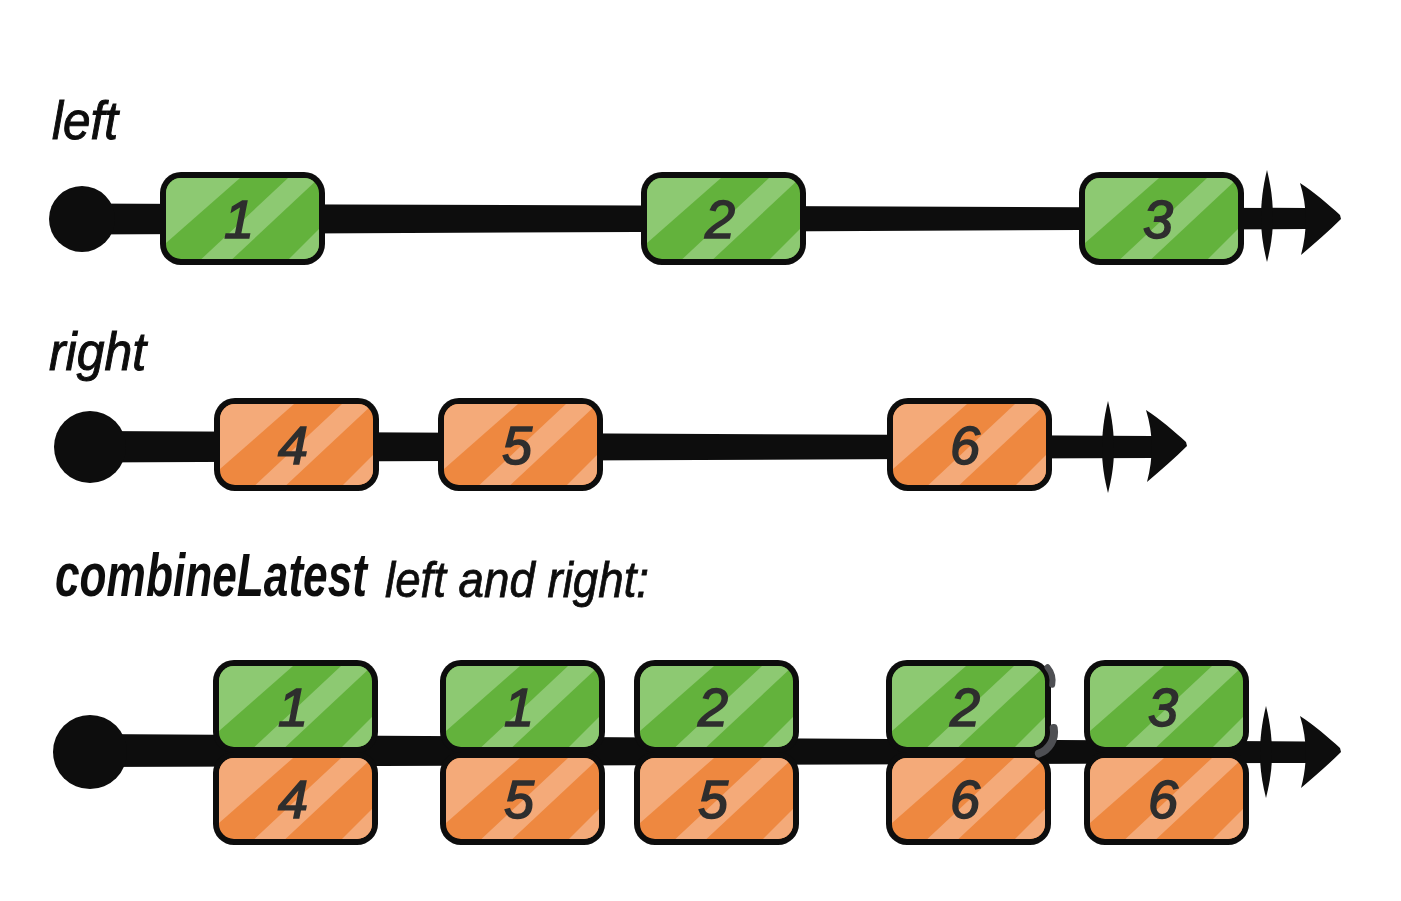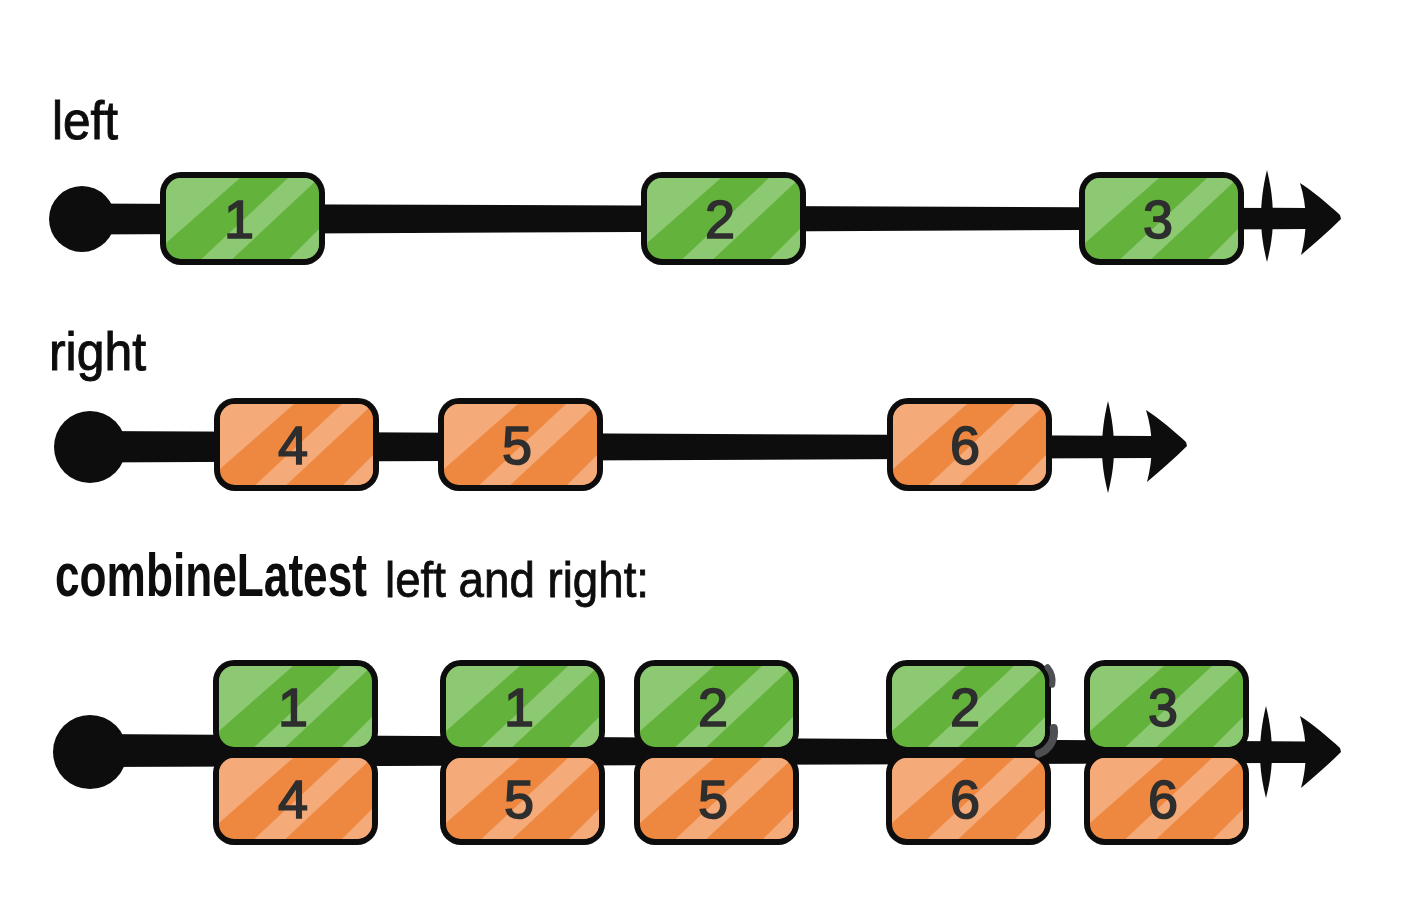--- a/index.html
+++ b/index.html
@@ -1,16 +1,16 @@
 <!DOCTYPE html>
 <html><head>
 <meta charset="utf-8">
 <style>
   html,body{margin:0;padding:0;background:#ffffff;}
-  .stage{position:relative;width:1401px;height:901px;overflow:hidden;background:#fff;}
+  .stage{position:relative;width:1401px;height:901px;overflow:hidden;background:#fff;font-style:italic;}
   text{font-family:"Liberation Sans", sans-serif;}
 </style>
 </head>
 <body>
 <div class="stage">
 <svg width="1401" height="901" viewBox="0 0 1401 901" xmlns="http://www.w3.org/2000/svg">
   <defs>
     <clipPath id="cg">
           <rect x="6" y="6" width="153" height="81" rx="15"></rect>
         </clipPath>

